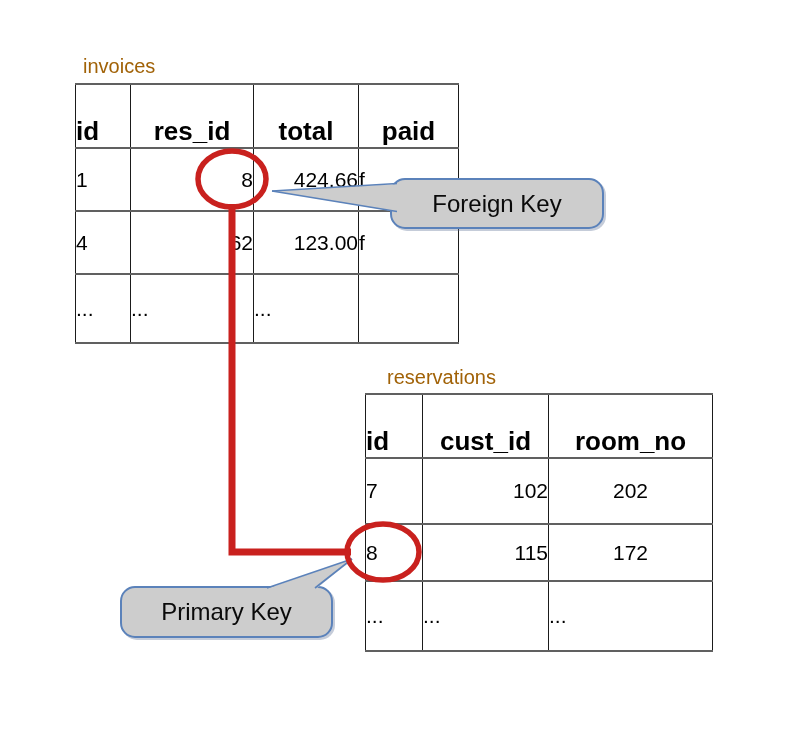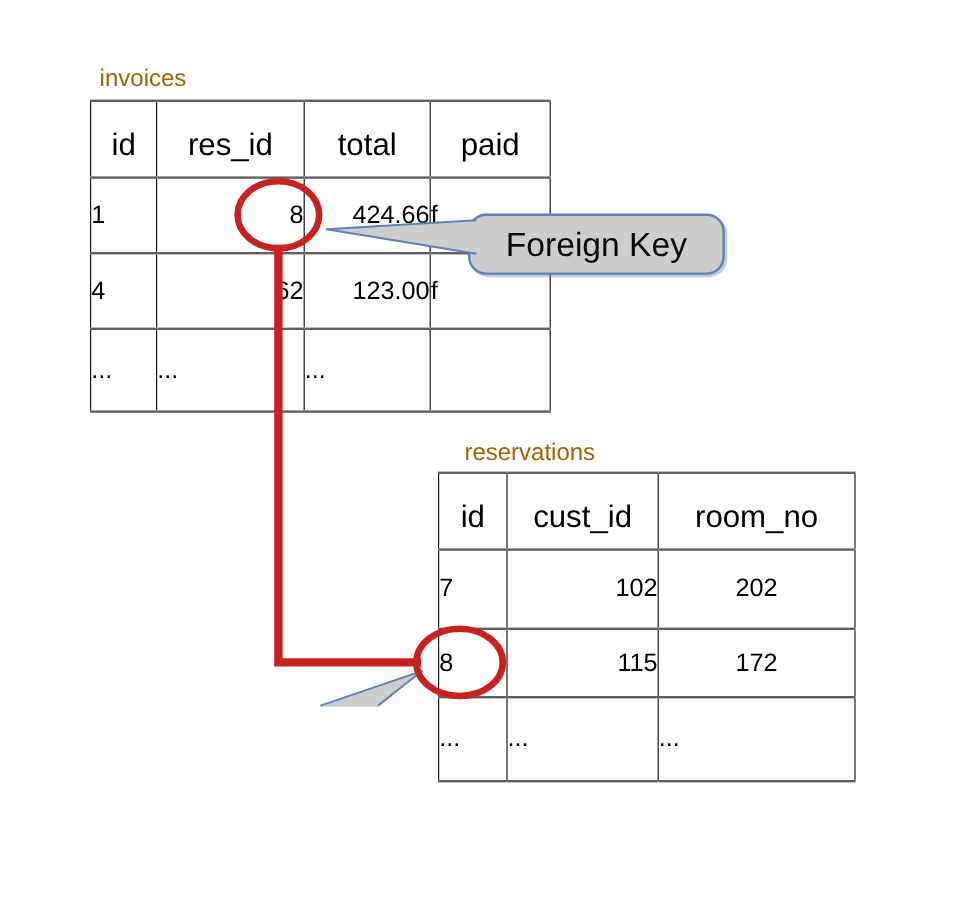--- a/index.html
+++ b/index.html
@@ -25,25 +25,24 @@
   table.tbl th, table.tbl td{
     border-left:1px solid #1b1b1b;
     border-right:1px solid #1b1b1b;
     border-top:2px solid #606060;
     border-bottom:2px solid #606060;
     padding:0;
     overflow:hidden;
     white-space:nowrap;
   }
   table.tbl th{
-    font-weight:normal;
+    font-weight:bold;
     font-size:26px;
     vertical-align:bottom;
-    padding-bottom:11px;
-    text-align:center;
+    padding-bottom:0;
   }
   table.tbl td{
     font-size:21px;
     vertical-align:middle;
   }
   
   .al  {text-align:left;  padding-left:9px;}
   .al2 {text-align:left;  padding-left:12px;}
   .ar  {text-align:right;}
   .pr18{padding-right:18px;}
@@ -66,21 +65,21 @@
   #tbl-reservations tr:nth-child(4){height:70px;}
 
   .callout{
     position:absolute;
     background:#cdcdcd;
     border:2px solid #5b82ba;
     border-radius:15px;
     display:flex;
     align-items:center;
     justify-content:center;
-    font-size:28px;
+    font-size:24px;
     color:#0a0a0a;
     box-shadow:2px 2px 0 rgba(90,110,145,0.35);
     z-index:2;
     box-sizing:border-box;
   }
   #callout-fk{left:390px;top:178px;width:214px;height:51px;}
   #callout-pk{left:120px;top:586px;width:213px;height:52px;}
 
   svg.overlay{
     position:absolute;
@@ -160,20 +159,23 @@
       <td class="al">...</td>
       <td class="al2">...</td>
       <td class="al2">...</td>
     </tr>
   </tbody>
     </table>
 
   <div class="callout" id="callout-fk">
     <span>Foreign Key</span>
   </div>
+  <div class="callout" id="callout-pk">
+    <span>Primary Key</span>
+  </div>
 
   <svg class="overlay" viewBox="0 0 794 756">
 
     <polygon points="272,191 398,184 398,212" fill="#cdcdcd"></polygon>
     <line x1="272" y1="191" x2="397" y2="183.5" stroke-width="1.6" stroke="#5b82ba"></line>
     <line x1="272" y1="191" x2="397" y2="211.5" stroke-width="1.6" stroke="#5b82ba"></line>
 
     <polygon points="352,559 266,589 316,589" fill="#cdcdcd"></polygon>
     <line x1="352" y1="559" x2="267" y2="588" stroke-width="1.6" stroke="#5b82ba"></line>
     <line x1="352" y1="559" x2="315" y2="588" stroke-width="1.6" stroke="#5b82ba"></line>

